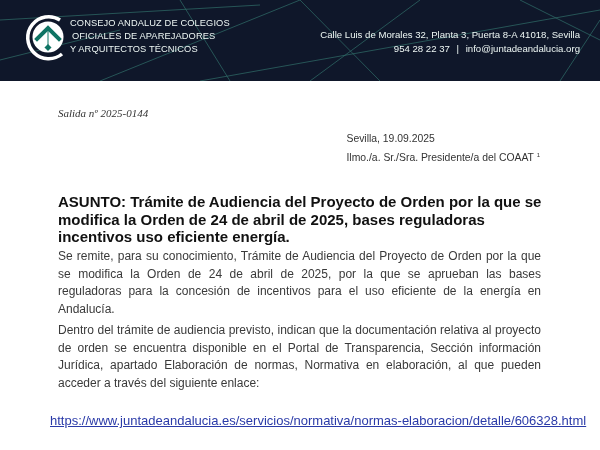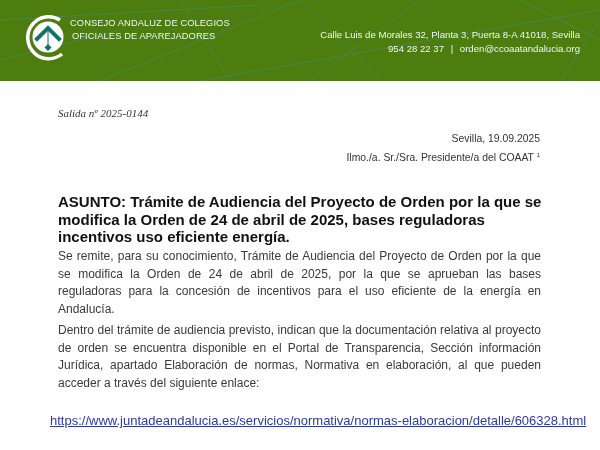--- a/index.html
+++ b/index.html
@@ -3,38 +3,38 @@
   <meta charset="utf-8">
   <style>
     html, body { margin: 0; padding: 0; }
     body {
       width: 600px; height: 450px; overflow: hidden; background: #ffffff;
       font-family: "Liberation Sans", "DejaVu Sans", sans-serif; color: #222;
       position: relative;
     }
     .header {
       position: absolute; left: 0; top: 0; width: 600px; height: 81px;
-      background: #4d7c0f; overflow: hidden;
+      background: #0f172a; overflow: hidden;
     }
     .header svg.lines { position: absolute; left: 0; top: 0; }
     .logo { position: absolute; left: 22px; top: 12px; width: 52px; height: 52px; }
     .org {
       position: absolute; left: 70px; top: 17px; color: #eef7f4;
       font-size: 9.3px; line-height: 13px; letter-spacing: 0.1px;
     }
     .org div { white-space: nowrap; }
     .contact {
       position: absolute; right: 20px; top: 28px; color: #eef7f4;
       font-size: 9.6px; line-height: 14px; text-align: right; white-space: nowrap; margin-left: 42px;
     }
     .ref {
       position: absolute; left: 58px; top: 107px; font-size: 11px; font-style: italic; color: #333; font-family: Liberation Serif, serif;
     }
     .place {
-      position: absolute; right: 60px; top: 130px; text-align: right;
+      position: absolute; right: 60px; top: 130px; 
       font-size: 10.4px; line-height: 17px; color: #333;
     }
     .place sup { font-size: 6px; vertical-align: 4px; }
     .subject {
       position: absolute; left: 58px; top: 193px; width: 484px;
       font-size: 15px; line-height: 17.5px; font-weight: bold; color: #111;
     }
     .para {
       position: absolute; left: 58px; width: 483px; text-align: justify;
       font-size: 12px; line-height: 17.5px; color: #3a3a3a;
@@ -66,27 +66,28 @@
   <svg class="logo" viewBox="0 0 52 52">
     <path d="M38 8 A21 21 0 1 0 40 42" stroke="#ffffff" stroke-width="3.5" fill="none"></path>
     <circle cx="26" cy="25" r="15.5" fill="#ffffff"></circle>
     <path d="M15 27 L26 16 L37 27" stroke="#0f7464" stroke-width="4" fill="none" stroke-linecap="square"></path>
     <line x1="26" y1="18" x2="26" y2="34" stroke="#0f7464" stroke-width="1"></line>
     <rect x="23.5" y="33" width="5" height="5" transform="rotate(45 26 35.5)" fill="#0f7464"></rect>
   </svg>
   <div class="org">
     <div>CONSEJO ANDALUZ DE COLEGIOS</div>
     <div style="padding-left:2px">OFICIALES DE APAREJADORES</div>
+    <div>Y ARQUITECTOS TÉCNICOS</div>
   </div>
   <div class="contact">
     <div>Calle Luis de Morales 32, Planta 3, Puerta 8-A 41018, Sevilla</div>
     <div>
       <span>954 28 22 37</span>
       <span style="margin:0 4px">|</span>
-      <span>orden@ccoaatandalucia.org</span>
+      <span>info@juntadeandalucia.org</span>
     </div>
   </div>
 </div>
 
 <div class="ref">Salida nº 2025-0144</div>
 
 <div class="place">
   <div>Sevilla, 19.09.2025</div>
   <div>
     <span>Ilmo./a. Sr./Sra. Presidente/a del COAAT</span>

